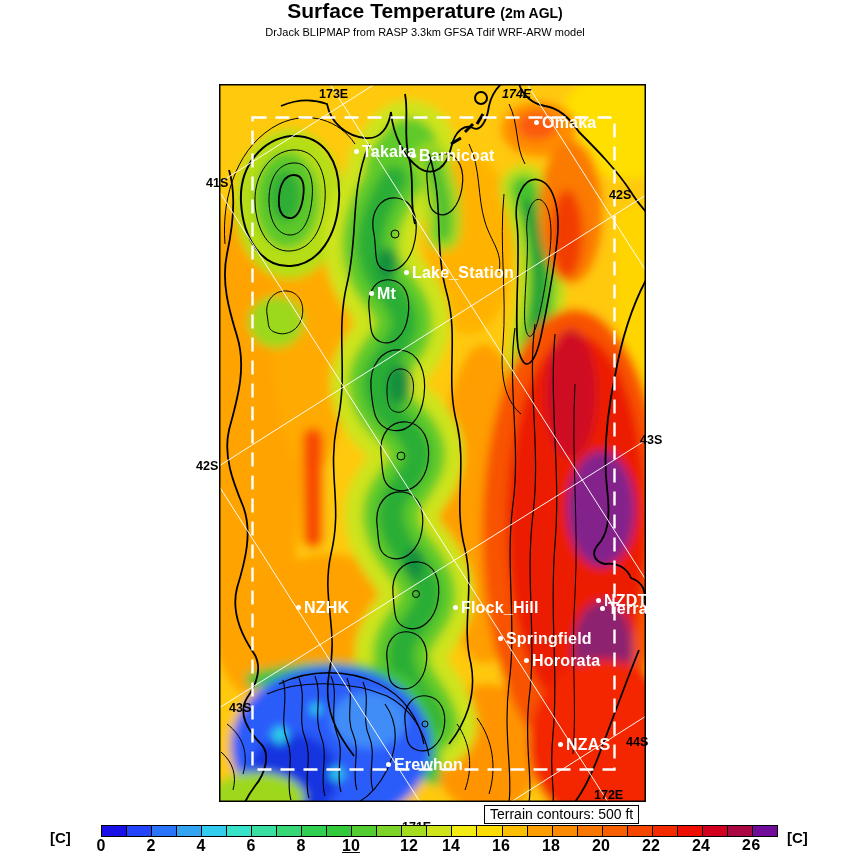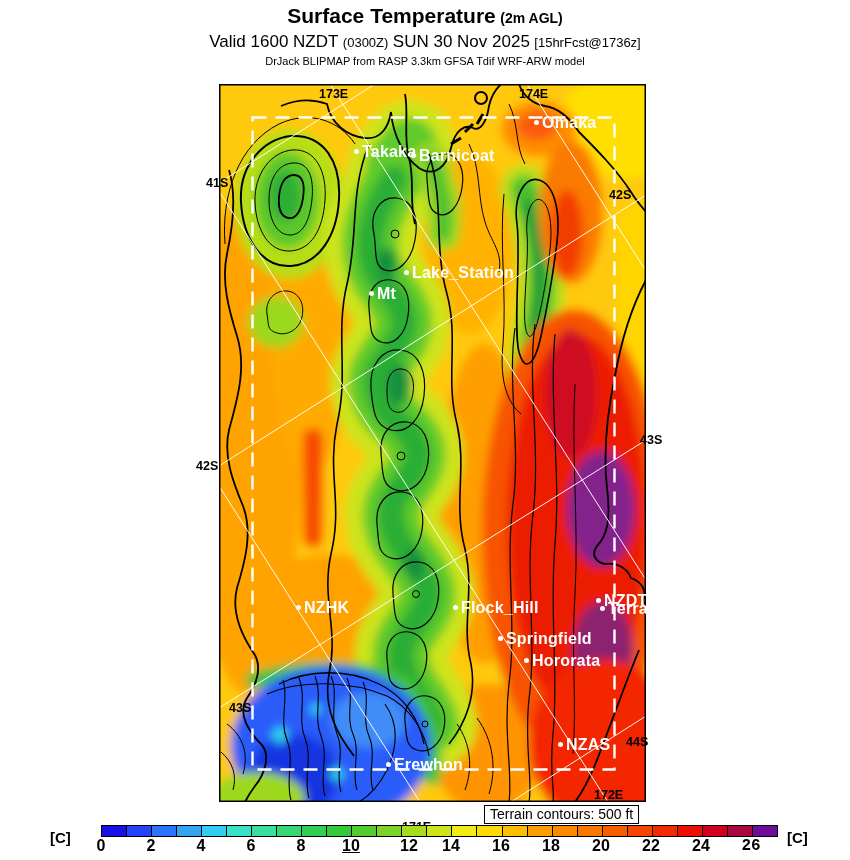--- a/index.html
+++ b/index.html
@@ -1,20 +1,20 @@
 <!DOCTYPE html>
 <html><head>
 <meta charset="utf-8">
 <style>
   html,body{margin:0;padding:0;background:#fff;}
   .page{position:relative;width:850px;height:860px;background:#fff;overflow:hidden;
         font-family:"Liberation Sans",sans-serif;color:#000;}
   
   .hdr{position:absolute;top:0;left:0;width:850px;text-align:center;}
-  .h-line1{margin-top:5px;line-height:22px;}
+  .h-line1{line-height:22px;}
   .h-main{font-size:21px;font-weight:700;}
   .h-sub{font-size:14px;font-weight:700;}
   .h-line2{margin-top:3px;line-height:20px;}
   .h-valid{font-size:17px;}
   .h-small{font-size:13px;}
   .h-line3{margin-top:1px;font-size:11px;line-height:15px;}
   
   .map{position:absolute;left:219px;top:84px;width:427px;height:718px;overflow:visible;}
   .map svg{display:block;}
   .station{position:absolute;width:0;height:0;}
@@ -36,26 +36,20 @@
 </style>
 </head>
 <body>
 
 <div class="page">
 
   <div class="hdr">
     <div class="h-line1">
       <span class="h-main">Surface Temperature</span>
       <span class="h-sub">(2m AGL)</span>
-    </div>
-    <div class="h-line2">
-      <span class="h-valid">Valid 1600 NZDT</span>
-      <span class="h-small">(0300Z)</span>
-      <span class="h-valid">SUN 30 Nov 2025</span>
-      <span class="h-small">[15hrFcst@1736z]</span>
     </div>
     <div class="h-line3">DrJack BLIPMAP from RASP 3.3km GFSA Tdif WRF-ARW model</div>
   </div>
 
   <div class="map">
     <svg width="427" height="718" viewBox="0 0 427 718">
       <defs>
         <filter id="smooth" x="-8%" y="-8%" width="116%" height="116%">
           <feGaussianBlur stdDeviation="5"></feGaussianBlur>
         </filter>
@@ -238,21 +232,21 @@
         </div>
       </div>
     <div>
         <div class="glabel" style="left: -13px; top: 92px;">41S</div>
         <div class="glabel" style="left: 390px; top: 104px;">42S</div>
         <div class="glabel" style="left: -23px; top: 375px;">42S</div>
         <div class="glabel" style="left: 421px; top: 349px;">43S</div>
         <div class="glabel" style="left: 10px; top: 617px;">43S</div>
         <div class="glabel" style="left: 407px; top: 651px;">44S</div>
         <div class="glabel" style="left: 100px; top: 3px;">173E</div>
-        <div class="glabel" style="left: 300px; top: 3px;">174E</div>
+        <div class="glabel" style="left: 283px; top: 3px; font-style: italic;">174E</div>
         <div class="glabel" style="left: 183px; top: 704px; margin-top: 32px;">171E</div>
         <div class="glabel" style="left: 375px; top: 704px;">172E</div>
       </div>
   </div>
 
   <div class="terrain-note">Terrain contours: 500 ft</div>
 
   <div>
     <span class="cb-unit left">[C]</span>
     <div class="cbar">

